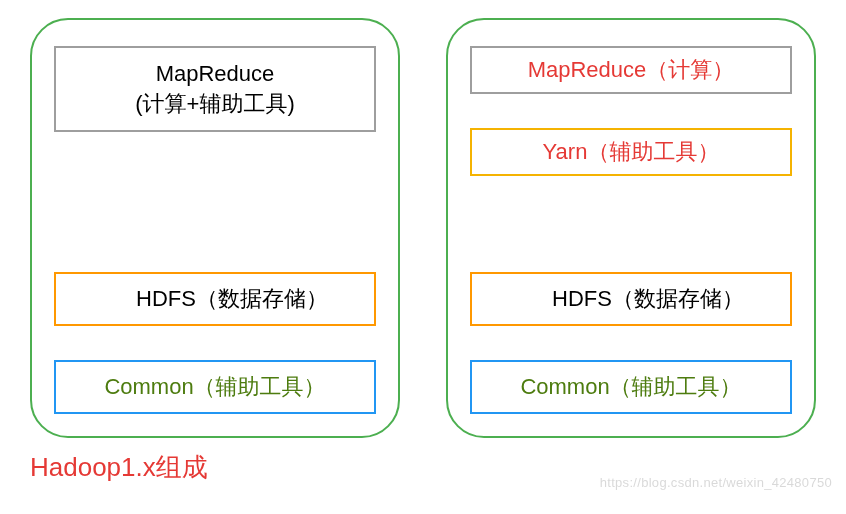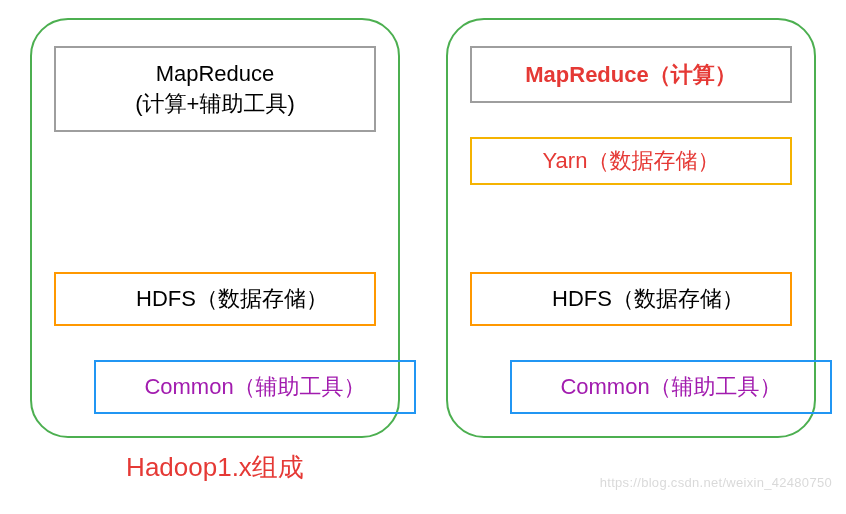--- a/index.html
+++ b/index.html
@@ -34,41 +34,40 @@
     flex-direction: column;
     justify-content: center;
     align-items: center;
     font-size: 22px;
     line-height: 1.35;
     width: 100%;
   }
   .block.gray   { border-color: #9e9e9e; color: #000; }
   .block.orange { border-color: #ff9800; color: #000; padding-left: 34px; }
   .block.yellow { border-color: #f5b301; }
-  .block.blue   { border-color: #2196f3; color: #a21caf; margin-left: 40px; }
+  .block.blue   { border-color: #2196f3; color: #4d7c0f; }
   .red-text { color: #e53935; }
   .caption {
-    text-align: center;
     font-size: 26px;
     color: #e53935;
     margin-top: 12px;
     width: 370px;
   }
   .captions {
     display: flex;
     justify-content: space-between;
     gap: 40px;
   }
   
   .left-top    { height: 86px; }
   .left-spacer { flex: 1; }
   .left-hdfs   { height: 54px; margin-top: 8px; }
   .left-common { height: 54px; margin-top: 34px; }
 
-  .right-mr     { height: 57px; font-weight: bold; }
+  .right-mr     { height: 48px; }
   .right-yarn   { height: 48px; margin-top: 34px; }
   .right-spacer { flex: 1; }
   .right-hdfs   { height: 54px; }
   .right-common { height: 54px; margin-top: 34px; }
 
   .watermark {
     position: absolute;
     right: 14px;
     bottom: 24px;
     font-size: 13px;
@@ -94,21 +93,21 @@
     <div class="block blue left-common">
       <span>Common（辅助工具）</span>
     </div>
   </div>
 
   <div class="panel">
     <div class="block gray right-mr">
       <span class="red-text">MapReduce（计算）</span>
     </div>
     <div class="block yellow right-yarn">
-      <span class="red-text">Yarn（数据存储）</span>
+      <span class="red-text">Yarn（辅助工具）</span>
     </div>
     <div class="right-spacer"></div>
     <div class="block orange right-hdfs">
       <span>HDFS（数据存储）</span>
     </div>
     <div class="block blue right-common">
       <span>Common（辅助工具）</span>
     </div>
   </div>
 

